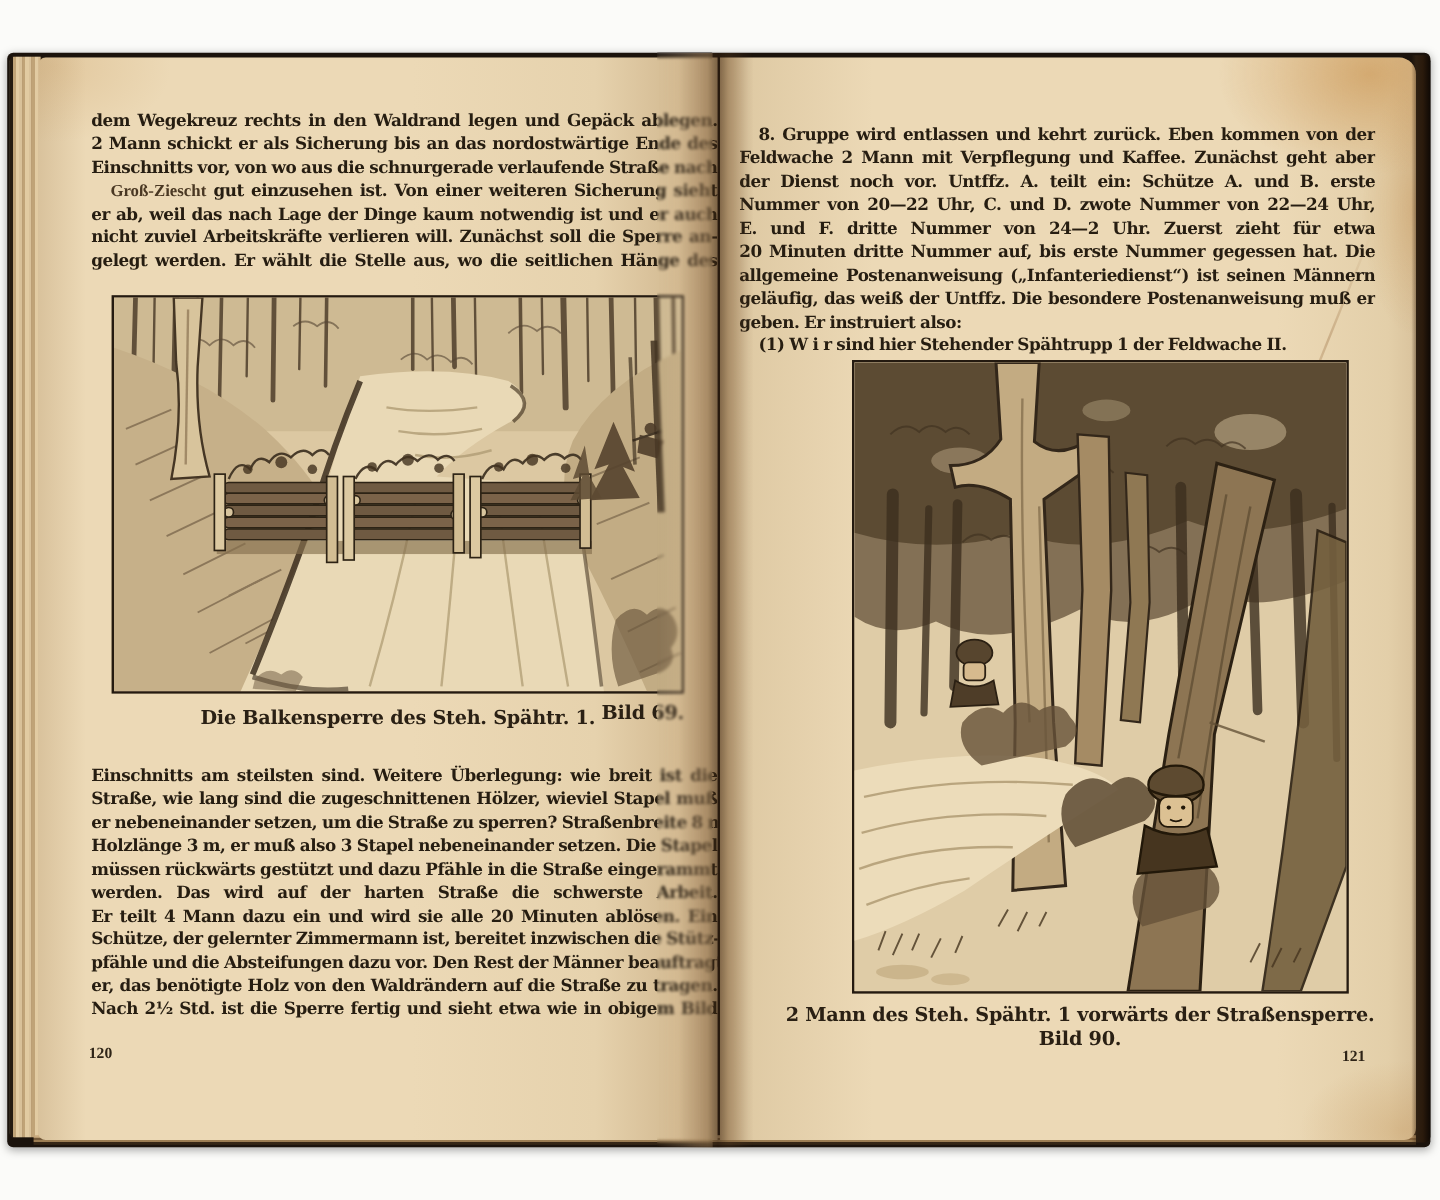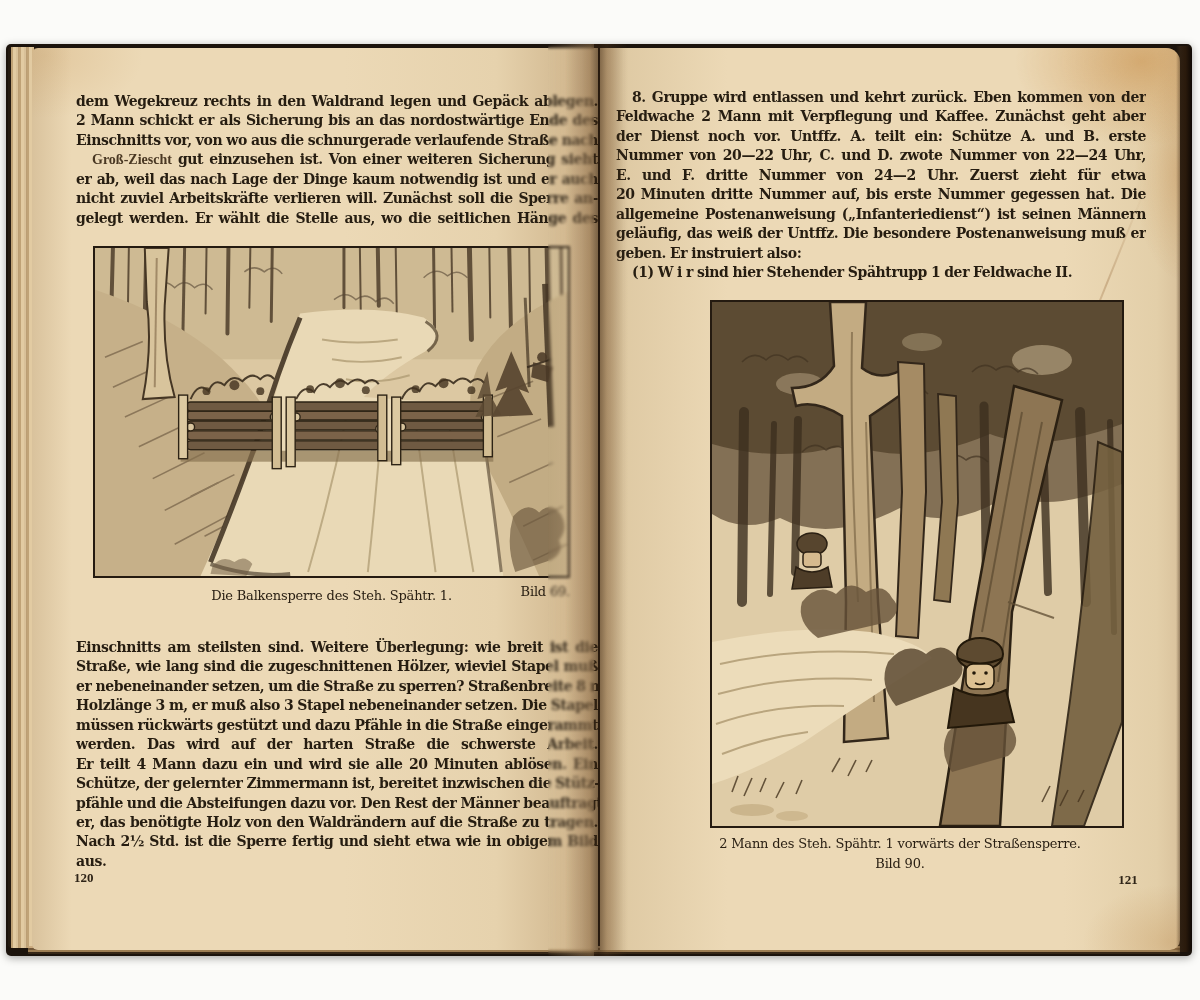--- a/index.html
+++ b/index.html
@@ -76,21 +76,21 @@
     position:absolute;left:542px;top:0;width:46px;height:912px;pointer-events:none;z-index:29;
     backdrop-filter:blur(1.4px);-webkit-backdrop-filter:blur(1.4px);
     background:linear-gradient(90deg,rgba(216,186,146,0) 0%,rgba(216,186,146,.28) 70%,rgba(200,168,126,.38) 100%);
   }
   
   .para{position:absolute;font-weight:700;font-size:14px;letter-spacing:-0.4px;word-spacing:-0.5px;color:#261d11;}
   .tline{height:19.45px;line-height:19.45px;overflow:hidden;text-align:justify;text-align-last:justify;-moz-text-align-last:justify;white-space:nowrap;}
   .tline.nojust{text-align:left;text-align-last:left;-moz-text-align-last:left;}
   .tline.ind{text-indent:16px;}
   .antiqua{font-family:"Liberation Serif",serif;font-weight:600;color:#4a3823;letter-spacing:0;margin-left:16px;}
-  .caption{position:absolute;text-align:center;font-weight:400;font-size:13px;color:#2a2014;letter-spacing:-0.2px;}
+  .caption{position:absolute;text-align:center;font-weight:700;font-size:16px;color:#2a2014;letter-spacing:-0.2px;}
   .pagenum{position:absolute;font-family:"Liberation Serif",serif;font-weight:700;font-size:13px;color:#2e2417;}
   
   .figure{position:absolute;border:2px solid #241a10;background:#ddc9a4;box-sizing:border-box;}
   .figure svg{display:block;width:100%;height:100%;}
 </style>
 </head>
 <body>
 
 <div class="book">
   <div class="left-stack"></div>
@@ -275,32 +275,31 @@
         <div class="tline">Straße, wie lang sind die zugeschnittenen Hölzer, wieviel Stapel muß</div>
         <div class="tline">er nebeneinander setzen, um die Straße zu sperren? Straßenbreite 8 m,</div>
         <div class="tline">Holzlänge 3 m, er muß also 3 Stapel nebeneinander setzen. Die Stapel</div>
         <div class="tline">müssen rückwärts gestützt und dazu Pfähle in die Straße eingerammt</div>
         <div class="tline">werden. Das wird auf der harten Straße die schwerste Arbeit.</div>
         <div class="tline">Er teilt 4 Mann dazu ein und wird sie alle 20 Minuten ablösen. Ein</div>
         <div class="tline">Schütze, der gelernter Zimmermann ist, bereitet inzwischen die Stütz-</div>
         <div class="tline">pfähle und die Absteifungen dazu vor. Den Rest der Männer beauftragt</div>
         <div class="tline">er, das benötigte Holz von den Waldrändern auf die Straße zu tragen.</div>
         <div class="tline">Nach 2½ Std. ist die Sperre fertig und sieht etwa wie in obigem Bild</div>
-        <div class="tline nojust">aus.</div>
       </div>
 
     <div class="pagenum" style="left:42px;top:822px;">120</div>
   </div>
 
   <div class="page page-right">
     <div class="stain-tr"></div>
     <div class="stain-br"></div>
     <div class="crease"></div>
 
-    <div class="para" style="left:16px;top:40px;width:530px;">
+    <div class="para" style="left:16px;top:56px;width:530px;">
         <div class="tline ind">8. Gruppe wird entlassen und kehrt zurück. Eben kommen von der</div>
         <div class="tline">Feldwache 2 Mann mit Verpflegung und Kaffee. Zunächst geht aber</div>
         <div class="tline">der Dienst noch vor. Untffz. A. teilt ein: Schütze A. und B. erste</div>
         <div class="tline">Nummer von 20—22 Uhr, C. und D. zwote Nummer von 22—24 Uhr,</div>
         <div class="tline">E. und F. dritte Nummer von 24—2 Uhr. Zuerst zieht für etwa</div>
         <div class="tline">20 Minuten dritte Nummer auf, bis erste Nummer gegessen hat. Die</div>
         <div class="tline">allgemeine Postenanweisung („Infanteriedienst“) ist seinen Männern</div>
         <div class="tline">geläufig, das weiß der Untffz. Die besondere Postenanweisung muß er</div>
         <div class="tline nojust">geben. Er instruiert also:</div>
         <div class="tline ind nojust">(1) W i r sind hier Stehender Spähtrupp 1 der Feldwache II.</div>

